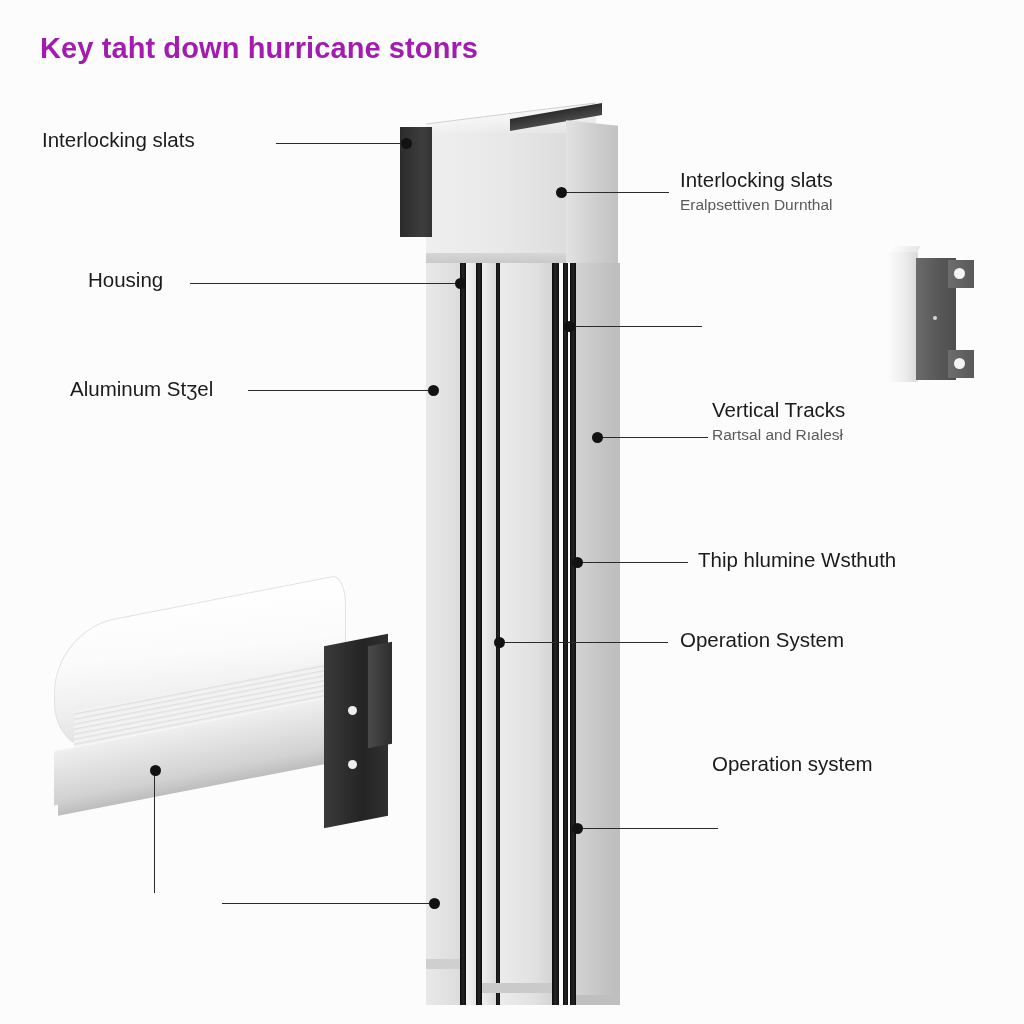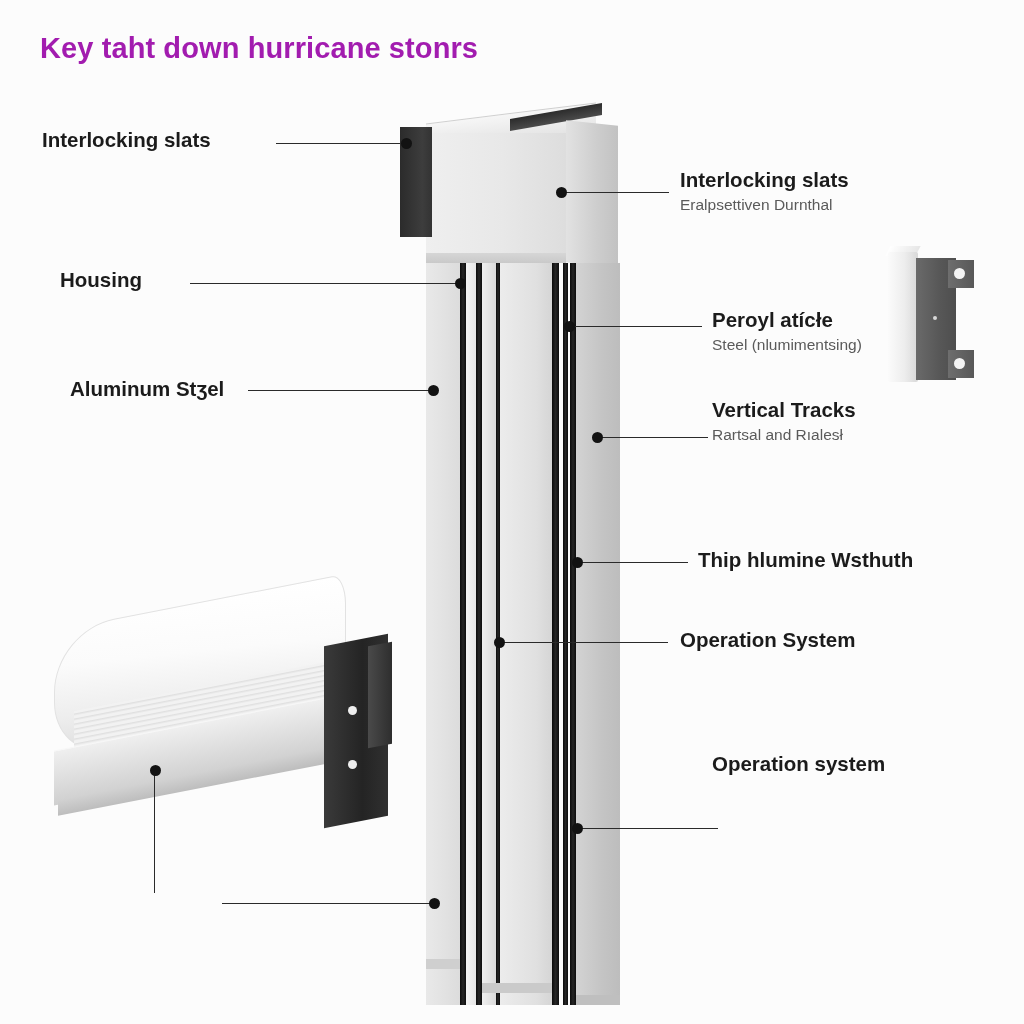--- a/index.html
+++ b/index.html
@@ -29,21 +29,21 @@
     white-space: nowrap;
   }
 
   
   .label {
     position: absolute;
     white-space: nowrap;
   }
   .label .ttl {
     font-size: 20.5px;
-    font-weight: bold;
+    font-weight: normal;
     color: #1b1b1b;
     line-height: 1.18;
     display: block;
   }
   .label .sub {
     font-size: 15.5px;
     font-weight: normal;
     color: #5a5a5a;
     line-height: 1.45;
     display: block;
@@ -375,38 +375,34 @@
   <div class="leader" style="left:500px;top:642px;width:168px;"></div>
   <div class="dot" style="left:494px;top:637px;"></div>
 
   <div class="leader" style="left:578px;top:828px;width:140px;"></div>
   <div class="dot" style="left:572px;top:823px;"></div>
 
   <div class="label left" style="left:42px;top:128px;">
     <span class="ttl">Interlocking slats</span>
   </div>
 
-  <div class="label left" style="left:60px;top:268px;">
+  <div class="label left" style="left:88px;top:268px;">
     <span class="ttl">Housing</span>
   </div>
 
   <div class="label left" style="left:70px;top:377px;">
     <span class="ttl">Aluminum Stʒel</span>
   </div>
 
 
   <div class="label right" style="left:680px;top:168px;">
     <span class="ttl">Interlocking slats</span>
     <span class="sub">Eralpsettiven Durnthal</span>
   </div>
 
-  <div class="label right" style="left:712px;top:308px;">
-    <span class="ttl">Peroуl atícłe</span>
-    <span class="sub">Steel (nlumimentsing)</span>
-  </div>
 
   <div class="label right" style="left:712px;top:398px;">
     <span class="ttl">Vertical Tracks</span>
     <span class="sub">Rartsal and Rıalesł</span>
   </div>
 
   <div class="label right" style="left:698px;top:548px;">
     <span class="ttl">Thip hlumine Wsthuth</span>
   </div>
 

